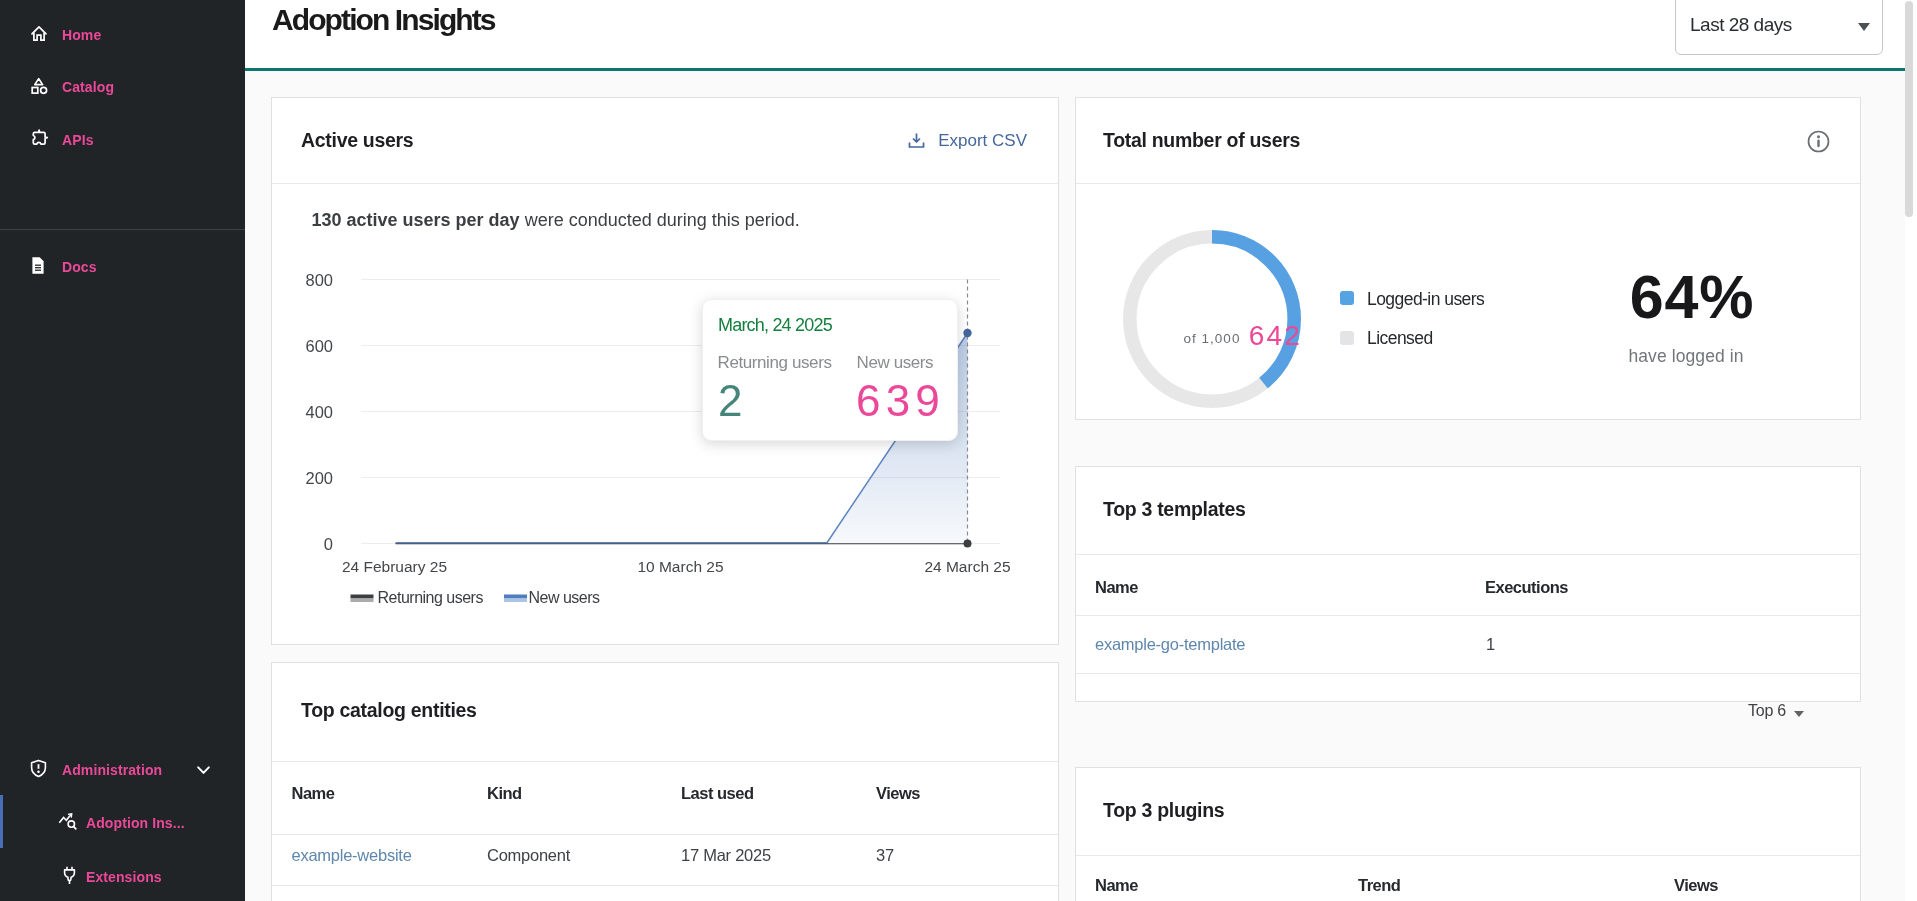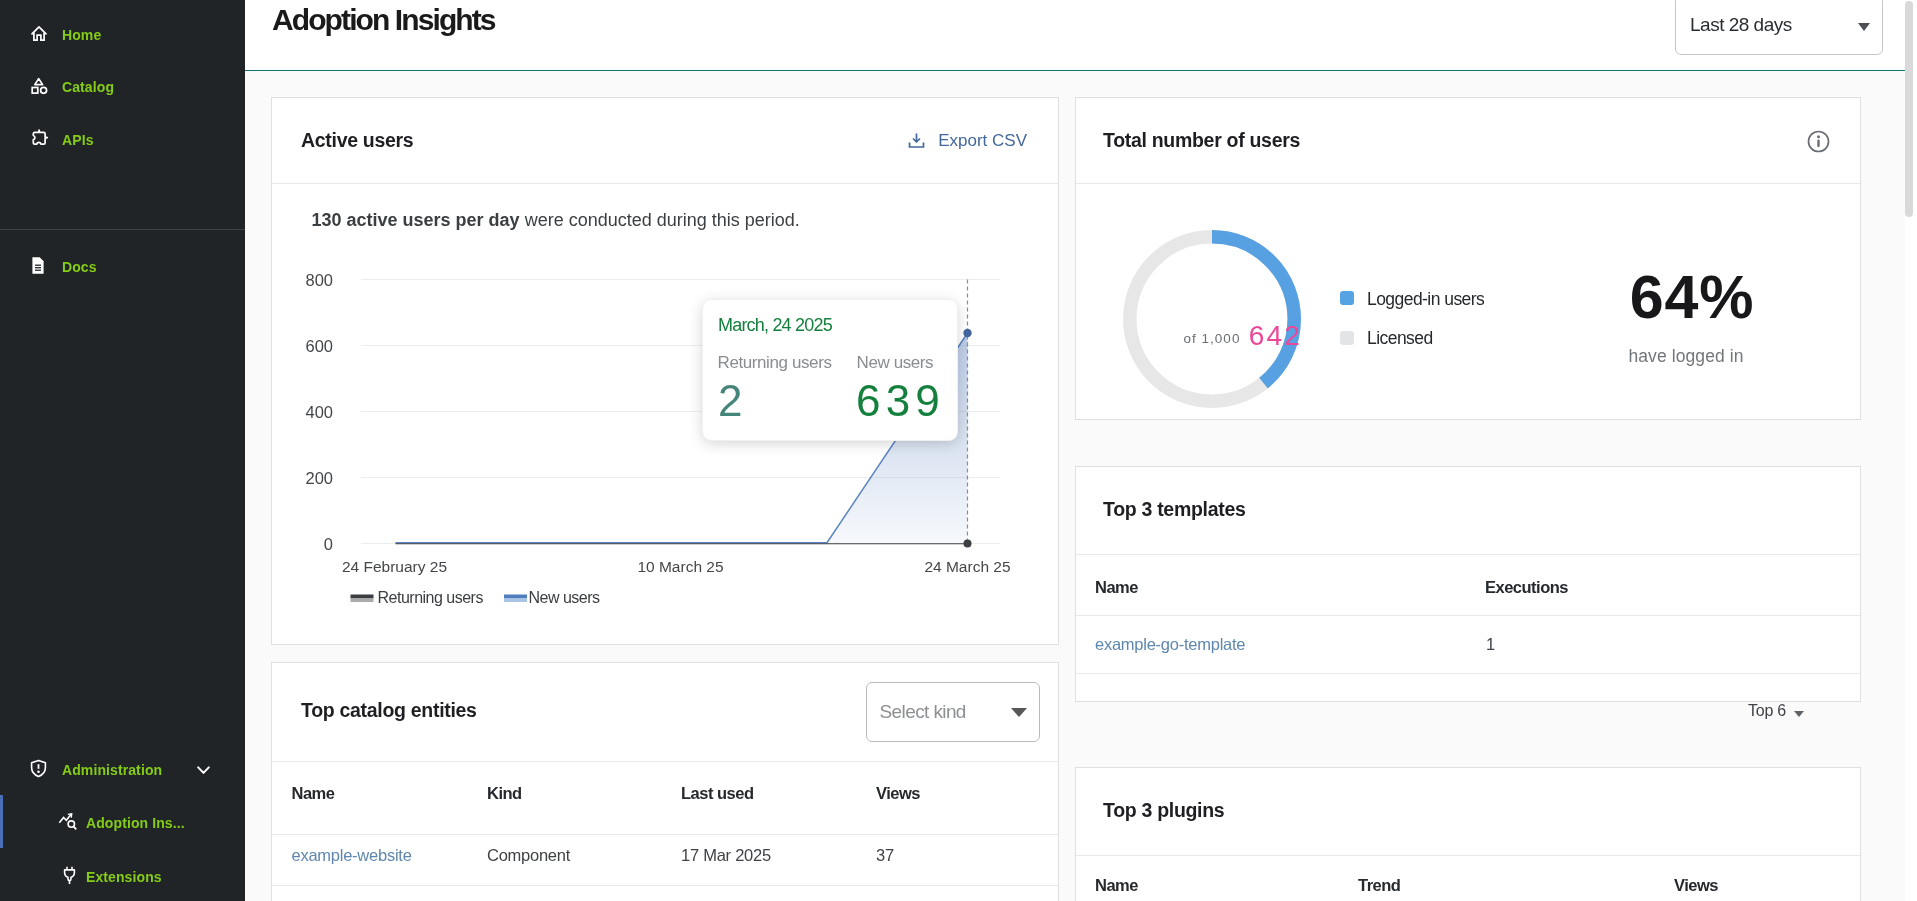--- a/index.html
+++ b/index.html
@@ -1,29 +1,29 @@
 <!DOCTYPE html>
 <html><head>
 <meta charset="utf-8">
 <style>
 * { margin:0; padding:0; box-sizing:border-box; }
 html,body { width:1917px; height:901px; overflow:hidden; font-family:"Liberation Sans", sans-serif; }
 body { position:relative; background:#fafafa; }
 .abs { position:absolute; }
 
 #sidebar { position:absolute; left:0; top:0; width:245px; height:901px; background:#212427; }
-.nav-item { position:absolute; left:0; width:245px; height:40px; color:#84cc16; font-size:14px; font-weight:700; letter-spacing:-0.1px; }
+.nav-item { position:absolute; left:0; width:245px; height:40px; color:#ec4899; font-size:14px; font-weight:700; letter-spacing:-0.1px; }
 .nav-item .ic { position:absolute; left:30px; top:50%; transform:translateY(-50%); }
 .nav-item .lb { position:absolute; left:62px; top:50%; transform:translateY(-50%); white-space:nowrap; letter-spacing:.1px;}
 .nav-item .lb2 { position:absolute; left:86px; top:50%; transform:translateY(-50%); white-space:nowrap; letter-spacing:.1px;}
 .nav-item .ic2 { position:absolute; left:58px; top:50%; transform:translateY(-50%); }
 #sb-sep { position:absolute; left:0; top:229px; width:245px; height:1px; background:#3e4146; }
 #sel-bar { position:absolute; left:0; top:795px; width:3px; height:53px; background:#4a6fb8; }
 
-#hdr { position:absolute; left:245px; top:0; width:1672px; height:71px; background:#fff; border-bottom:1px solid #0f766e; }
+#hdr { position:absolute; left:245px; top:0; width:1672px; height:71px; background:#fff; border-bottom:3px solid #0f766e; }
 #hdr h1 { position:absolute; left:27px; top:3px; font-size:30px; font-weight:700; color:#1a1a1a; letter-spacing:-1.9px;}
 #range { position:absolute; left:1430px; top:-5px; width:208px; height:60px; background:#fff; border:1px solid #c6c6c6; border-radius:6px; }
 #range .t { position:absolute; left:14px; top:50%; transform:translateY(-50%); font-size:19px; color:#2b2e31; letter-spacing:-0.5px; }
 #range .c { position:absolute; right:12px; top:50%; margin-top:-2px; width:0; height:0; border-left:6.5px solid transparent; border-right:6.5px solid transparent; border-top:8px solid #4c4f53; }
 
 .card { position:absolute; background:#fff; border:1px solid #e0e0e0; }
 .ctitle { position:absolute; font-size:19.5px; font-weight:700; color:#1f1f23; letter-spacing:-0.3px; white-space:nowrap;}
 .cdiv { position:absolute; left:0; width:100%; height:1px; background:#e9e9e9; }
 .th { position:absolute; font-size:16.5px; font-weight:700; color:#26292d; white-space:nowrap; letter-spacing:-0.5px;}
 .td { position:absolute; font-size:16.5px; color:#3f4246; white-space:nowrap; letter-spacing:-0.25px;}
@@ -156,21 +156,21 @@
     <g font-size="16" fill="#3b3e42" letter-spacing="-0.5">
       <text x="105.5" y="419">Returning users</text>
       <text x="256.5" y="419">New users</text>
     </g>
   </svg>
   <div class="abs" id="tooltip" style="left:430px; top:201px; width:256px; height:142px; background:#fff; border-radius:9px; box-shadow:0 3px 14px rgba(0,0,0,0.16); border:1px solid #f0f0f0;">
     <div class="abs" style="left:15px; top:14.5px; font-size:18px; color:#15803d; font-weight:500; letter-spacing:-0.8px;">March, 24 2025</div>
     <div class="abs" style="left:14.5px; top:52.5px; font-size:17px; color:#8a8d90; letter-spacing:-0.4px;">Returning users</div>
     <div class="abs" style="left:153.5px; top:52.5px; font-size:17px; color:#8a8d90; letter-spacing:-0.4px;">New users</div>
     <div class="abs" style="left:15px; top:76px; font-size:44px; color:#45857a;">2</div>
-    <div class="abs" style="left:153px; top:76px; font-size:44px; color:#15803d; letter-spacing:5.2px;">639</div>
+    <div class="abs" style="left:153px; top:76px; font-size:44px; color:#ec4899; letter-spacing:5.2px;">639</div>
   </div>
 </div>
 
 <div class="card" id="cardB" style="left:1075px; top:97px; width:786px; height:323px;">
   <div class="ctitle" style="left:27px; top:31px;">Total number of users</div>
   <div class="cdiv" style="top:85px;"></div>
   <svg class="abs" style="left:731px; top:32px;" width="23" height="23" viewBox="0 0 23 23">
     <circle cx="11.5" cy="11.5" r="10" fill="none" stroke="#6a6e73" stroke-width="1.7"></circle>
     <circle cx="11.5" cy="6.7" r="1.5" fill="#6a6e73"></circle>
     <rect x="10.3" y="9.6" width="2.4" height="7.6" rx="1.1" fill="#6a6e73"></rect>
@@ -205,24 +205,20 @@
 <div class="card" id="cardD" style="left:1075px; top:767px; width:786px; height:140px;">
   <div class="ctitle" style="left:27px; top:31px;">Top 3 plugins</div>
   <div class="cdiv" style="top:87px;"></div>
   <div class="th" style="left:19px; top:108px;">Name</div>
   <div class="th" style="left:282px; top:108px;">Trend</div>
   <div class="th" style="left:598px; top:108px;">Views</div>
 </div>
 
 <div class="card" id="cardE" style="left:271px; top:662px; width:788px; height:245px;">
   <div class="ctitle" style="left:29px; top:36px;">Top catalog entities</div>
-  <div class="abs" id="selkind" style="left:594px; top:19px; width:174px; height:60px; border:1px solid #b9babc; border-radius:6px; background:#fff;">
-    <span class="abs" style="left:12.5px; top:50%; transform:translateY(-50%); font-size:19px; color:#8d9093; letter-spacing:-0.6px;">Select kind</span>
-    <span class="abs" style="right:12px; top:50%; margin-top:-4px; width:0; height:0; border-left:8px solid transparent; border-right:8px solid transparent; border-top:9px solid #555759;"></span>
-  </div>
   <div class="cdiv" style="top:98px;"></div>
   <div class="th" style="left:19.5px; top:121px;">Name</div>
   <div class="th" style="left:215px; top:121px;">Kind</div>
   <div class="th" style="left:409px; top:121px;">Last used</div>
   <div class="th" style="left:604px; top:121px;">Views</div>
   <div class="cdiv" style="top:171px;"></div>
   <div class="tlink" style="left:19.5px; top:182.5px;">example-website</div>
   <div class="td" style="left:215px; top:182.5px;">Component</div>
   <div class="td" style="left:409px; top:182.5px;">17 Mar 2025</div>
   <div class="td" style="left:604px; top:182.5px;">37</div>

